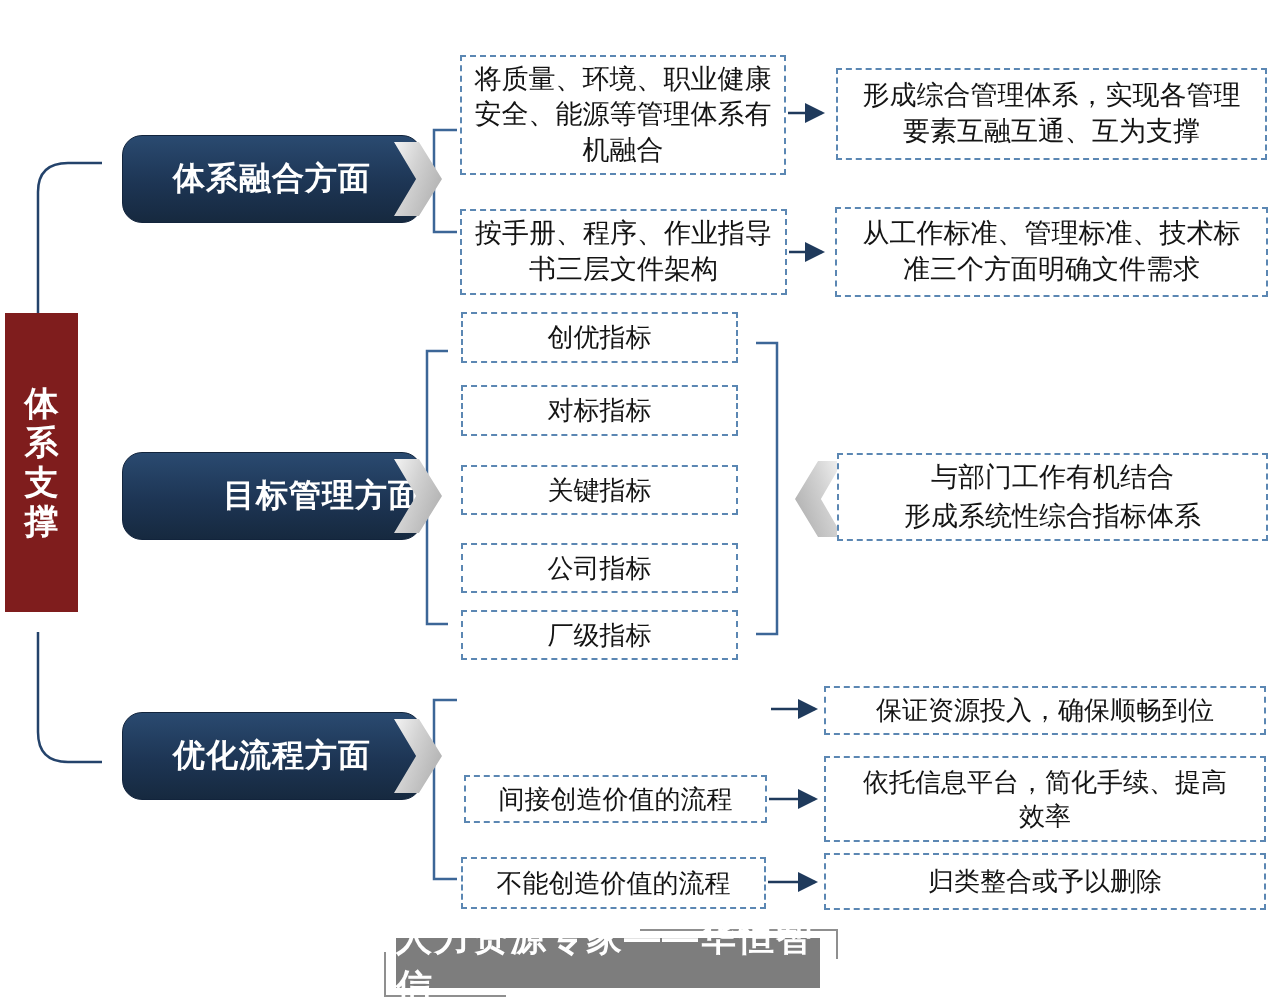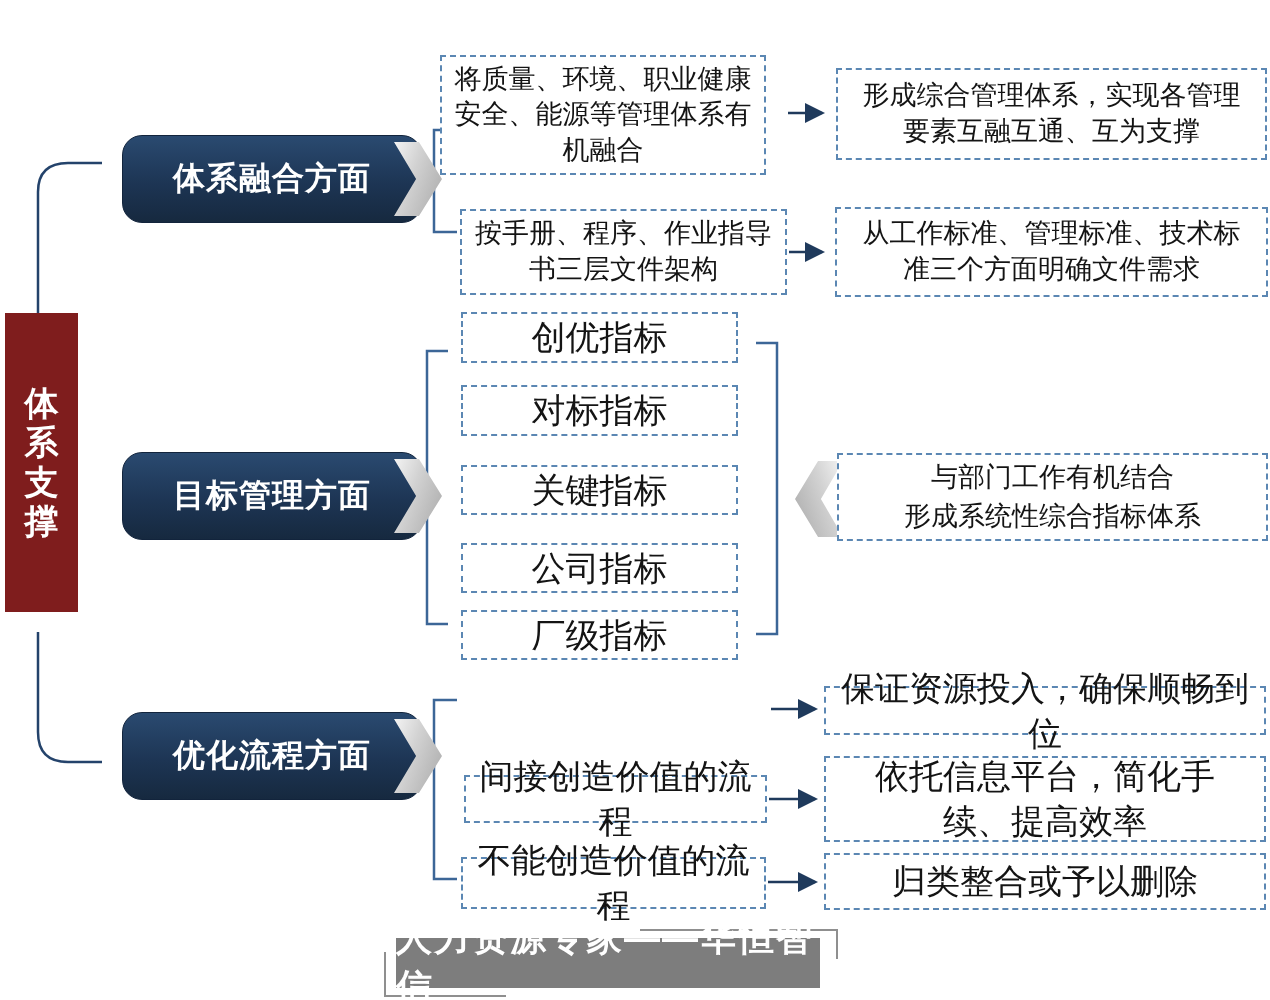--- a/index.html
+++ b/index.html
@@ -17,21 +17,21 @@
     display:flex;align-items:center;justify-content:center;letter-spacing:1px;}
   
   .chev{width:48px;height:74px;background:linear-gradient(110deg,#f4f4f4 0%,#d2d2d2 40%,#a9a9a9 100%);
     clip-path:polygon(0 0,52% 0,100% 50%,52% 100%,0 100%,46% 50%);}
   .chev-left{width:48px;height:76px;background:linear-gradient(250deg,#f4f4f4 0%,#d2d2d2 40%,#a9a9a9 100%);
     clip-path:polygon(100% 0,48% 0,0 50%,48% 100%,100% 100%,54% 50%);}
   
   .dash{background:#fff;border:2px dashed #5b87b3;color:#141414;
     display:flex;align-items:center;justify-content:center;text-align:center;
     font-size:27px;line-height:1.32;padding:2px 10px;}
-  .dash.small{font-size:34px;}
+  .dash.small{font-size:26px;}
   .pad18{padding:2px 18px;}
   .pad30{padding:2px 30px;}
   .sum-lines div{line-height:1.45;}
   
   .footer-bar{left:396px;top:938px;width:424px;height:50px;background:#7d7d7d;
     color:#fff;font-size:36px;font-weight:bold;letter-spacing:2px;
     display:flex;align-items:center;justify-content:center;}
   .deco-bl{left:384px;top:952px;width:122px;height:45px;
     border-left:2px solid #8f8f8f;border-bottom:2px solid #8f8f8f;}
   .deco-tr{left:640px;top:929px;width:198px;height:30px;
@@ -70,34 +70,34 @@
 
   <div class="abs root-bar">
     <span>体系支撑</span>
   </div>
 
   <div class="abs branch" style="top:135px;">
     <span>体系融合方面</span>
   </div>
   <div class="abs chev" style="left:394px;top:142px;"></div>
 
-  <div class="abs dash" style="left:440px;top:55px;width:326px;height:120px;">
+  <div class="abs dash" style="left:460px;top:55px;width:326px;height:120px;">
     <span>将质量、环境、职业健康安全、能源等管理体系有机融合</span>
   </div>
   <div class="abs dash pad18" style="left:836px;top:68px;width:431px;height:92px;">
     <span>形成综合管理体系，实现各管理要素互融互通、互为支撑</span>
   </div>
   <div class="abs dash pad18" style="left:835px;top:207px;width:433px;height:90px;">
     <span>从工作标准、管理标准、技术标准三个方面明确文件需求</span>
   </div>
   <div class="abs dash" style="left:460px;top:209px;width:327px;height:86px;">
     <span>按手册、程序、作业指导书三层文件架构</span>
   </div>
 
-  <div class="abs branch" style="top:452px;">
+  <div class="abs branch" style="top:452px;justify-content:flex-end;">
     <span>目标管理方面</span>
   </div>
   <div class="abs chev" style="left:394px;top:459px;"></div>
 
   <div class="abs dash small" style="left:461px;top:312px;width:277px;height:51px;">
     <span>创优指标</span>
   </div>
   <div class="abs dash small" style="left:461px;top:385px;width:277px;height:51px;">
     <span>对标指标</span>
   </div>

